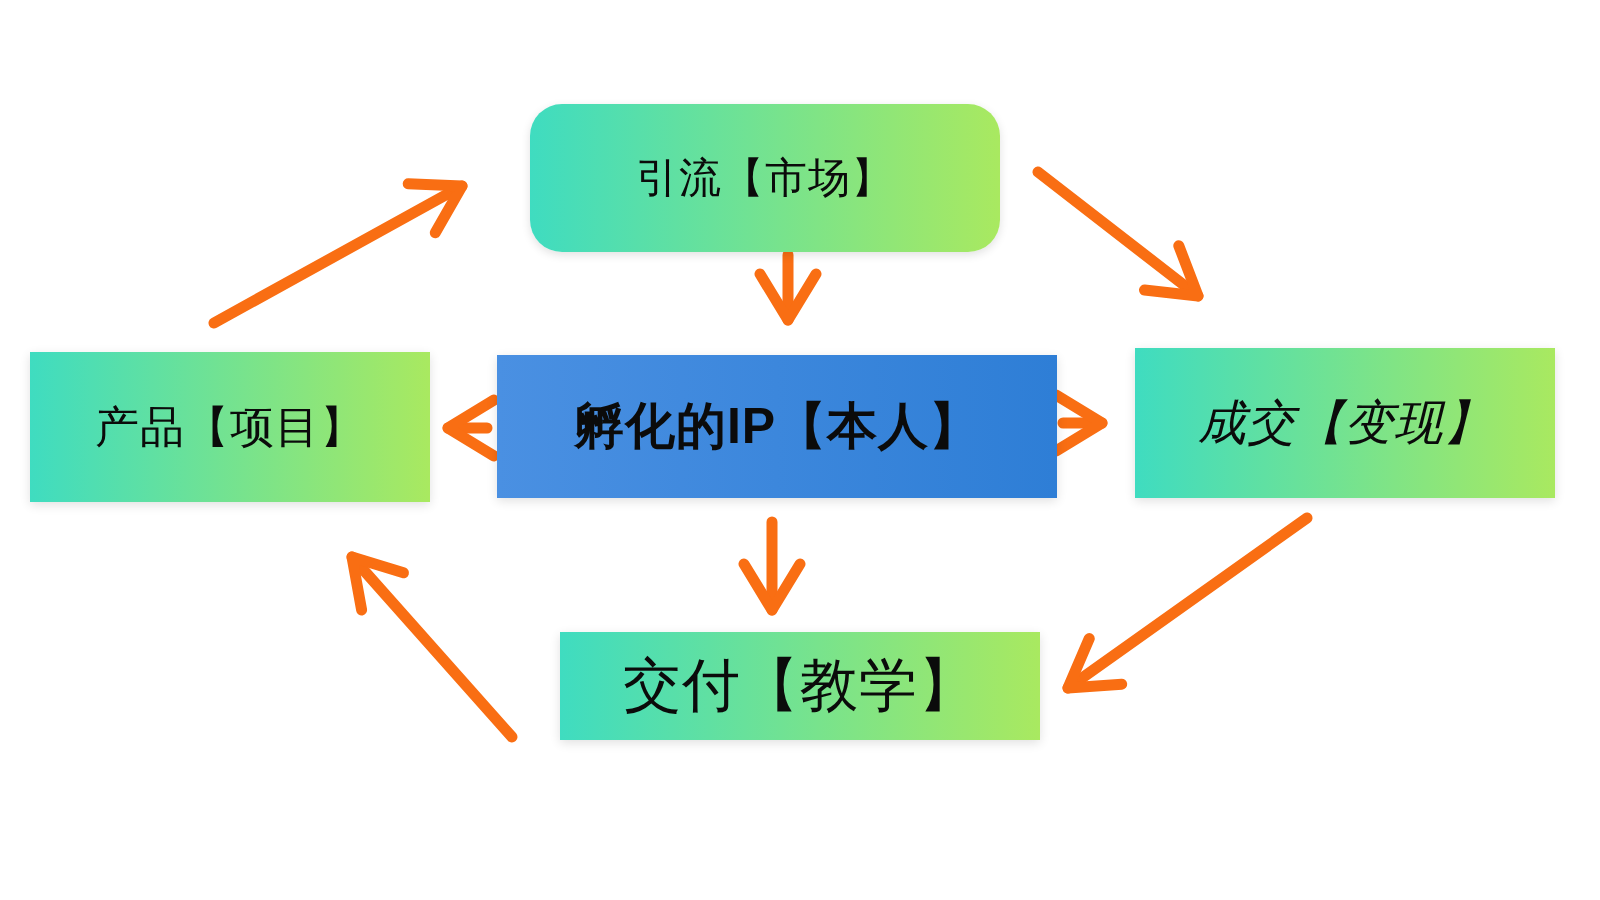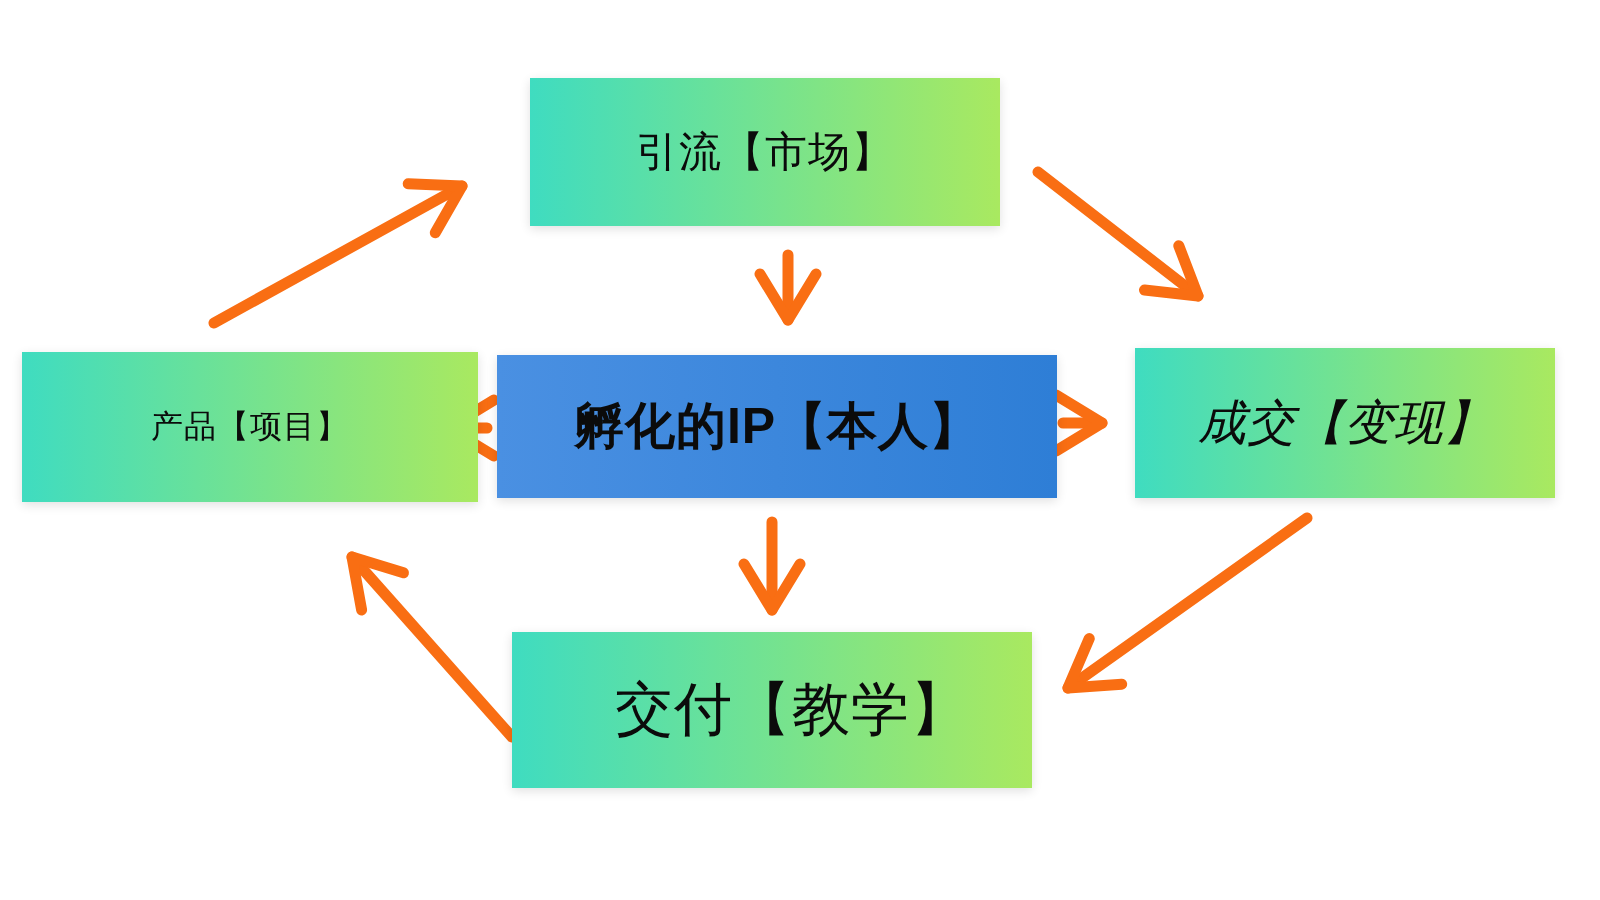--- a/index.html
+++ b/index.html
@@ -37,48 +37,48 @@
     display: flex;
     align-items: center;
     justify-content: center;
     color: var(--text, #0b0b0b);
     background: linear-gradient(90deg, var(--node-gradient-start, #3FDCC0), var(--node-gradient-end, #A9E960));
     box-shadow: 0 3px 10px rgba(0, 0, 0, 0.12);
     white-space: nowrap;
     letter-spacing: 1px;
   }
   .node-top {
-    left: 530px; top: 78px;
+    left: 530px; top: 104px;
     width: 470px; height: 148px;
     font-size: 42px;
+    border-radius: 32px;
   }
   .node-center {
     left: 497px; top: 355px;
     width: 560px; height: 143px;
     font-size: 50px;
     font-weight: 700;
     background: linear-gradient(90deg, var(--center-gradient-start, #4A90E2), var(--center-gradient-end, #2E7ED6));
   }
   .node-left {
-    left: 22px; top: 352px;
-    width: 456px; height: 150px;
-    font-size: 32px;
+    left: 30px; top: 352px;
+    width: 400px; height: 150px;
+    font-size: 44px;
   }
   .node-right {
     left: 1135px; top: 348px;
     width: 420px; height: 150px;
     font-size: 48px;
     font-style: italic;
   }
   .node-bottom {
-    left: 512px; top: 632px;
-    width: 480px; height: 156px;
+    left: 560px; top: 632px;
+    width: 480px; height: 108px;
     font-size: 58px;
     font-weight: 500;
-    padding-left: 40px;
   }
 </style>
 </head>
 <body>
 
 <div class="canvas">
 
   <svg class="arrows-layer" viewBox="0 0 1600 900" aria-hidden="true">
     <defs>
       <marker id="head" markerUnits="userSpaceOnUse" markerWidth="80" markerHeight="84" refX="60" refY="38" orient="auto">

